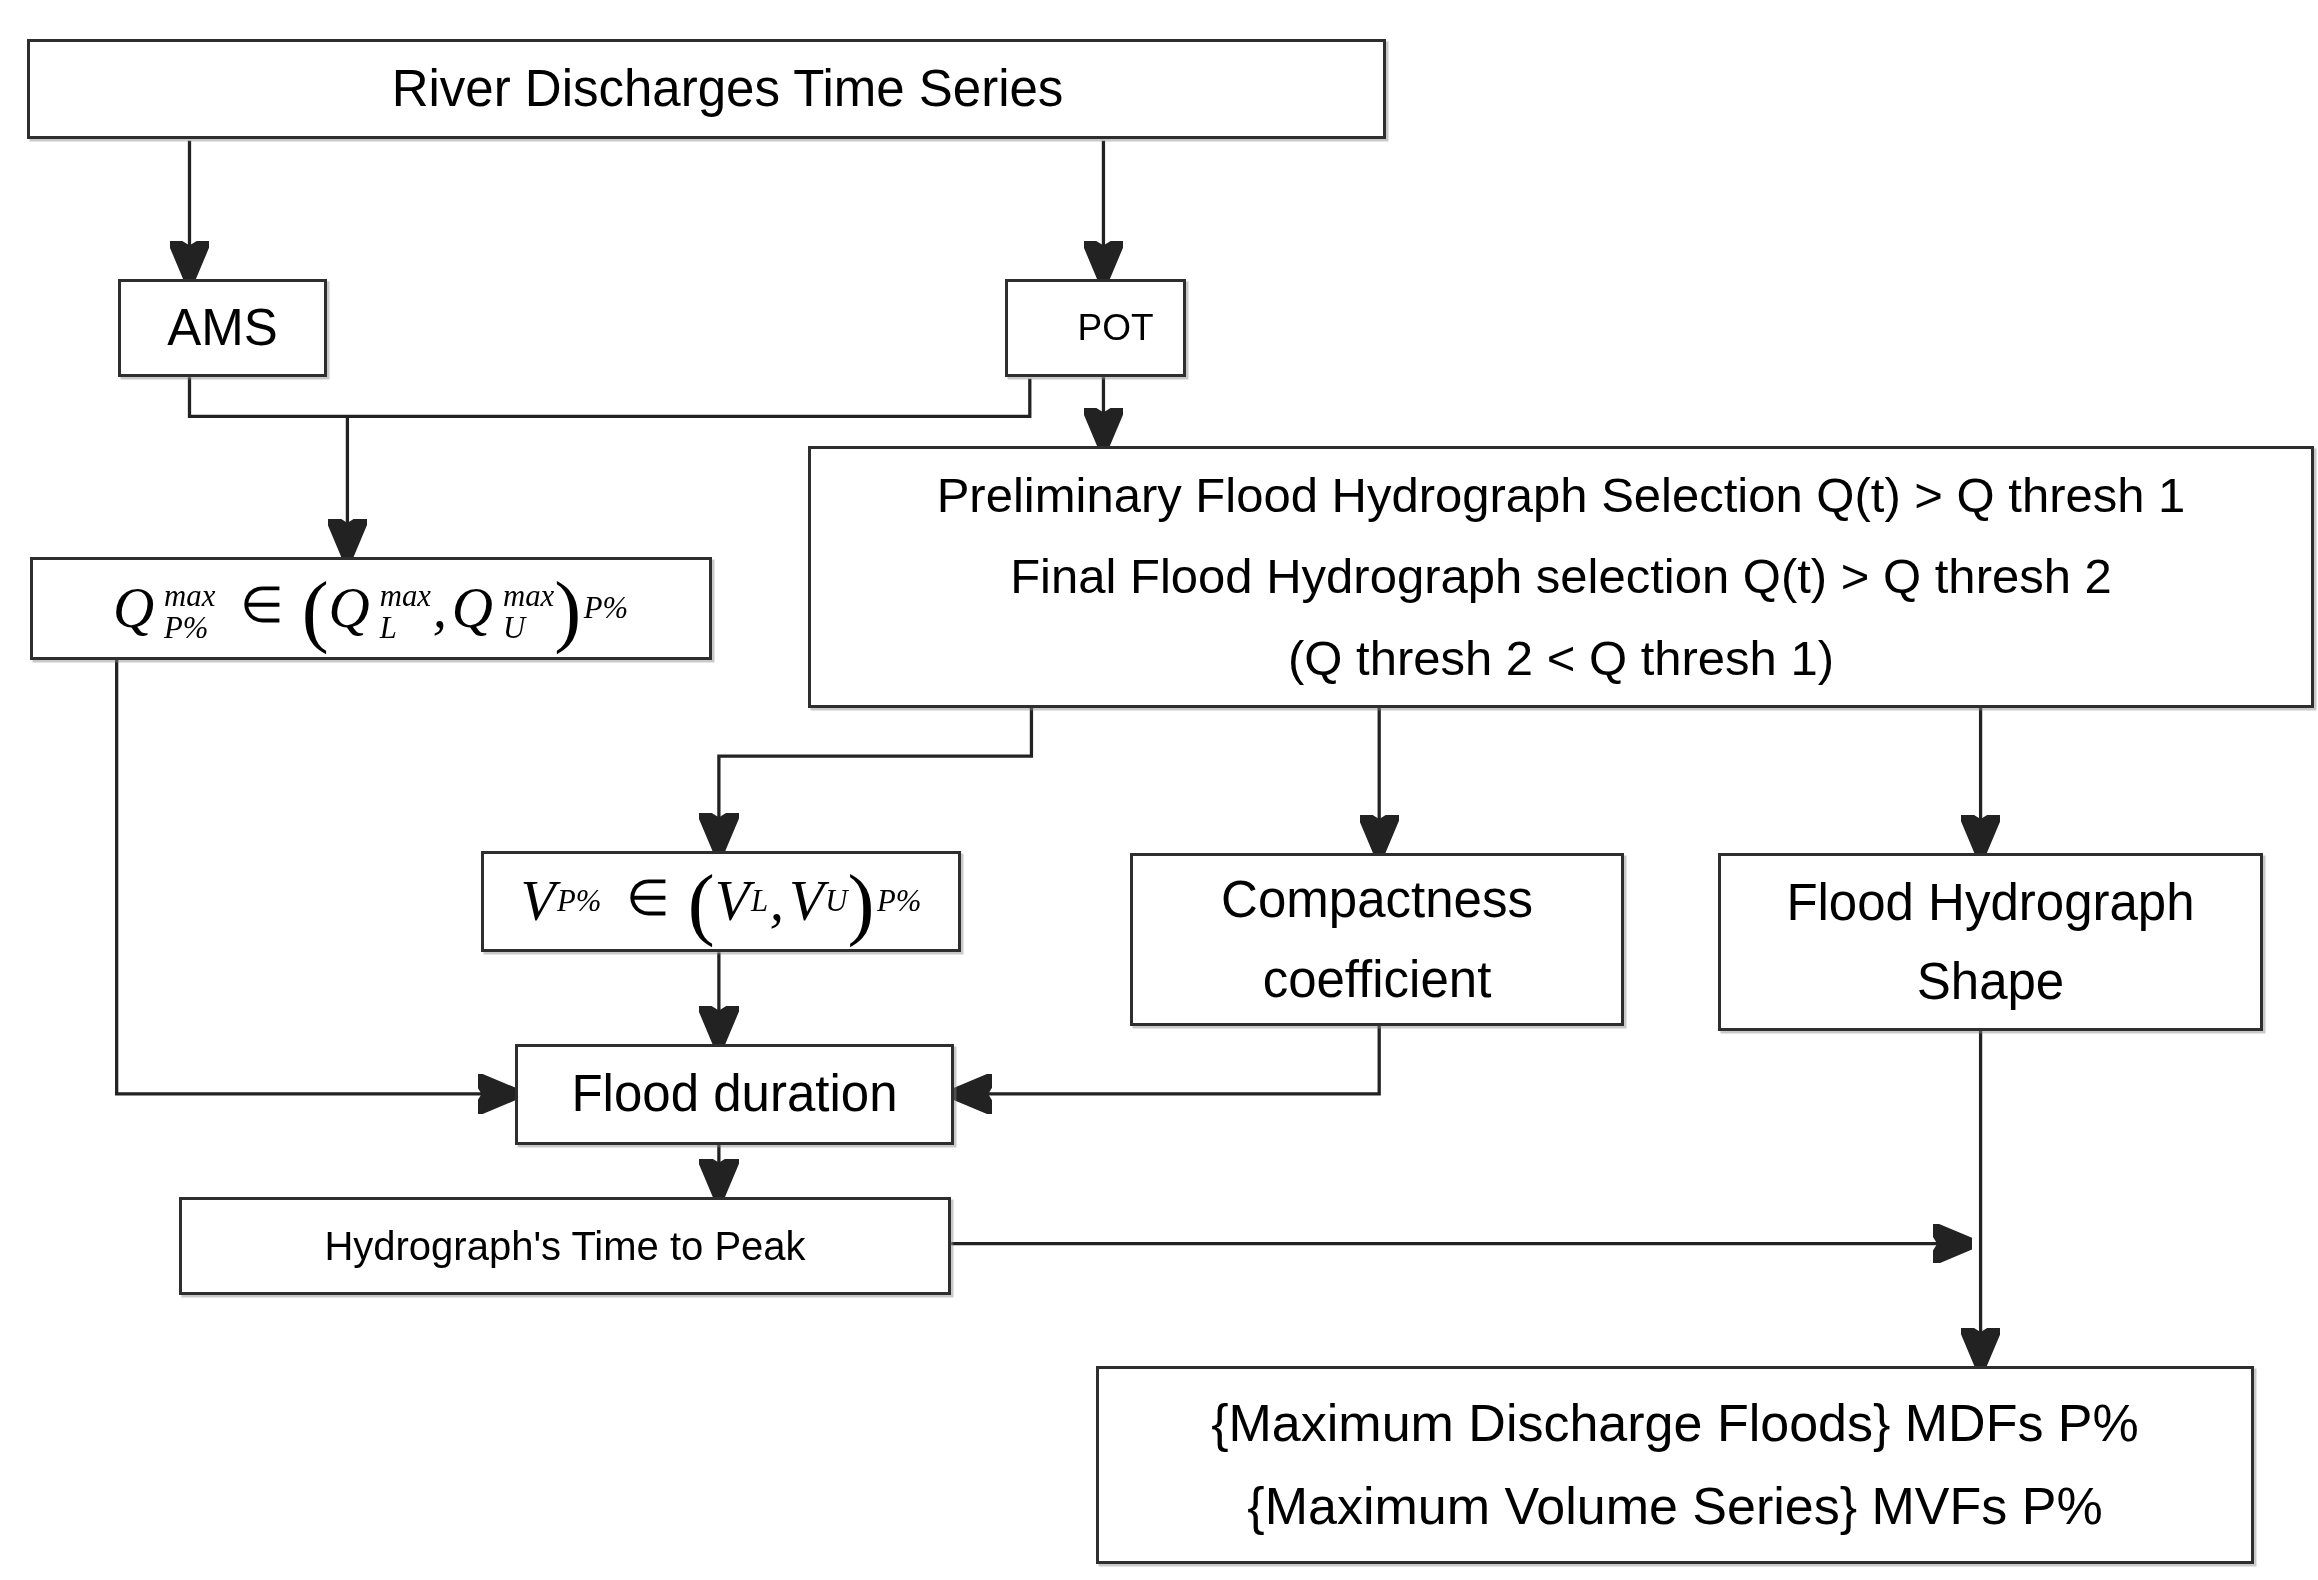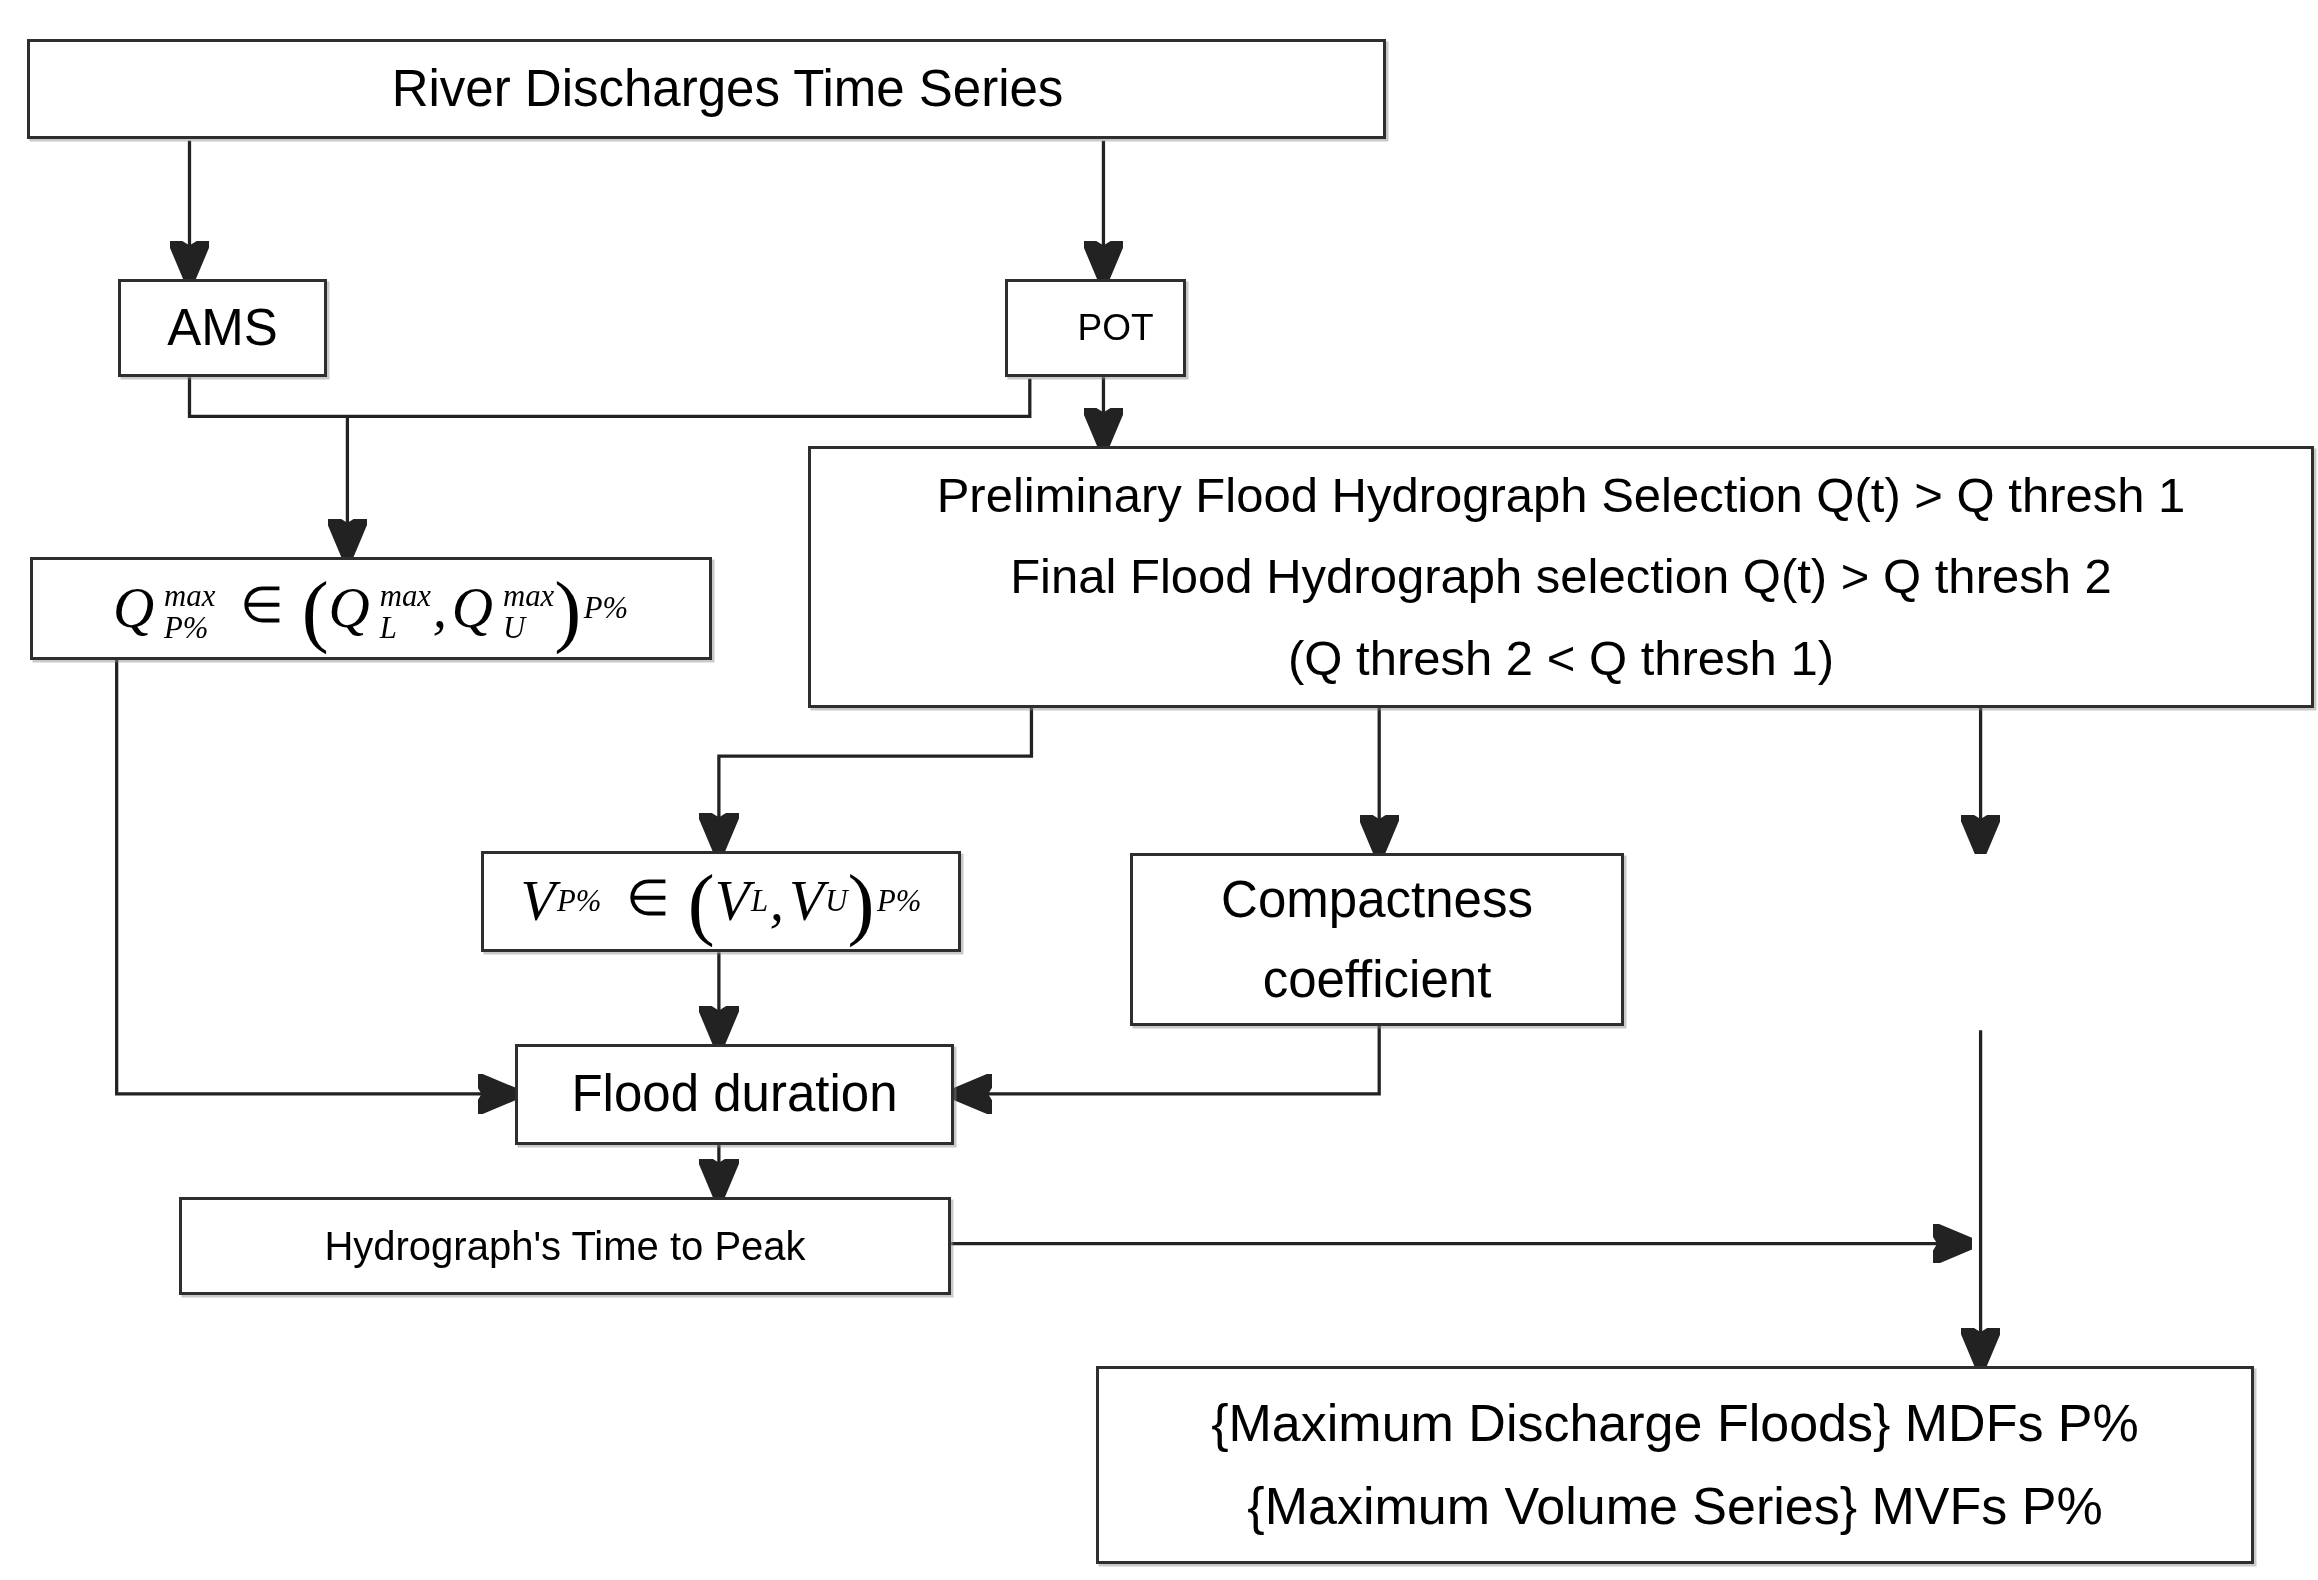--- a/index.html
+++ b/index.html
@@ -119,20 +119,24 @@
       <span class="subonly">U</span>
       <span class="paren">)</span>
       <span class="tail">P%</span>
   </div>
 
   <div class="box" style="left:1130px;top:853px;width:494px;height:173px;font-size:51px;line-height:1.55;">
     <span class="lbl">Compactness</span>
     <span class="lbl">coefficient</span>
   </div>
 
+  <div class="box" style="left:1718px;top:853px;width:545px;height:178px;font-size:51px;line-height:1.55;">
+    <span class="lbl">Flood Hydrograph</span>
+    <span class="lbl">Shape</span>
+  </div>
 
   <div class="box" style="left:515px;top:1044px;width:439px;height:101px;font-size:51px;">
     <span class="lbl">Flood duration</span>
   </div>
 
   <div class="box" style="left:179px;top:1197px;width:772px;height:98px;font-size:40px;">
     <span class="lbl">Hydrograph's Time to Peak</span>
   </div>
 
   <div class="box" style="left:1096px;top:1366px;width:1158px;height:198px;font-size:52px;line-height:1.6;">

